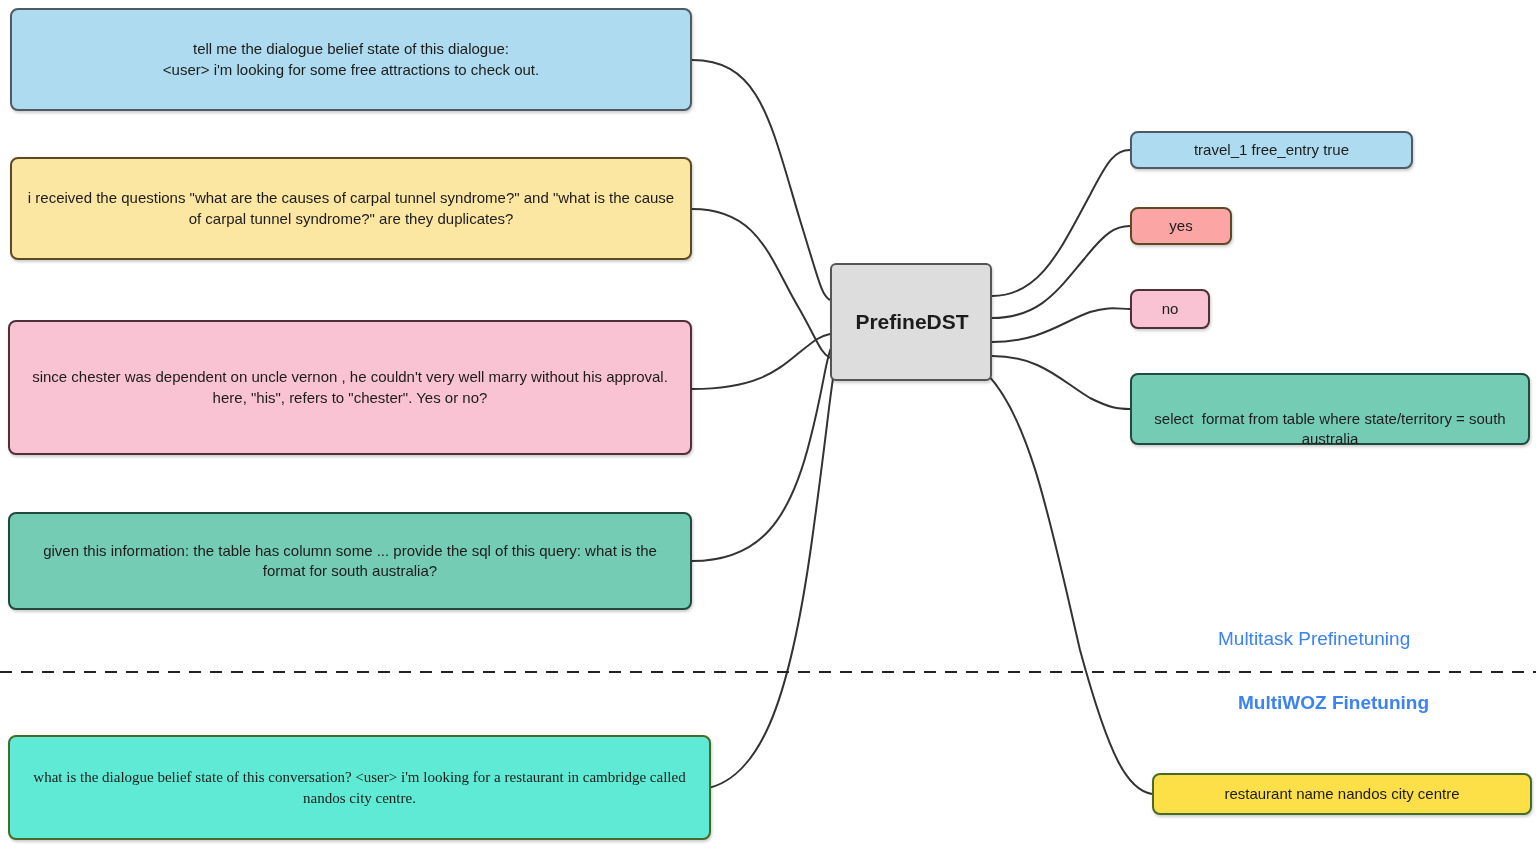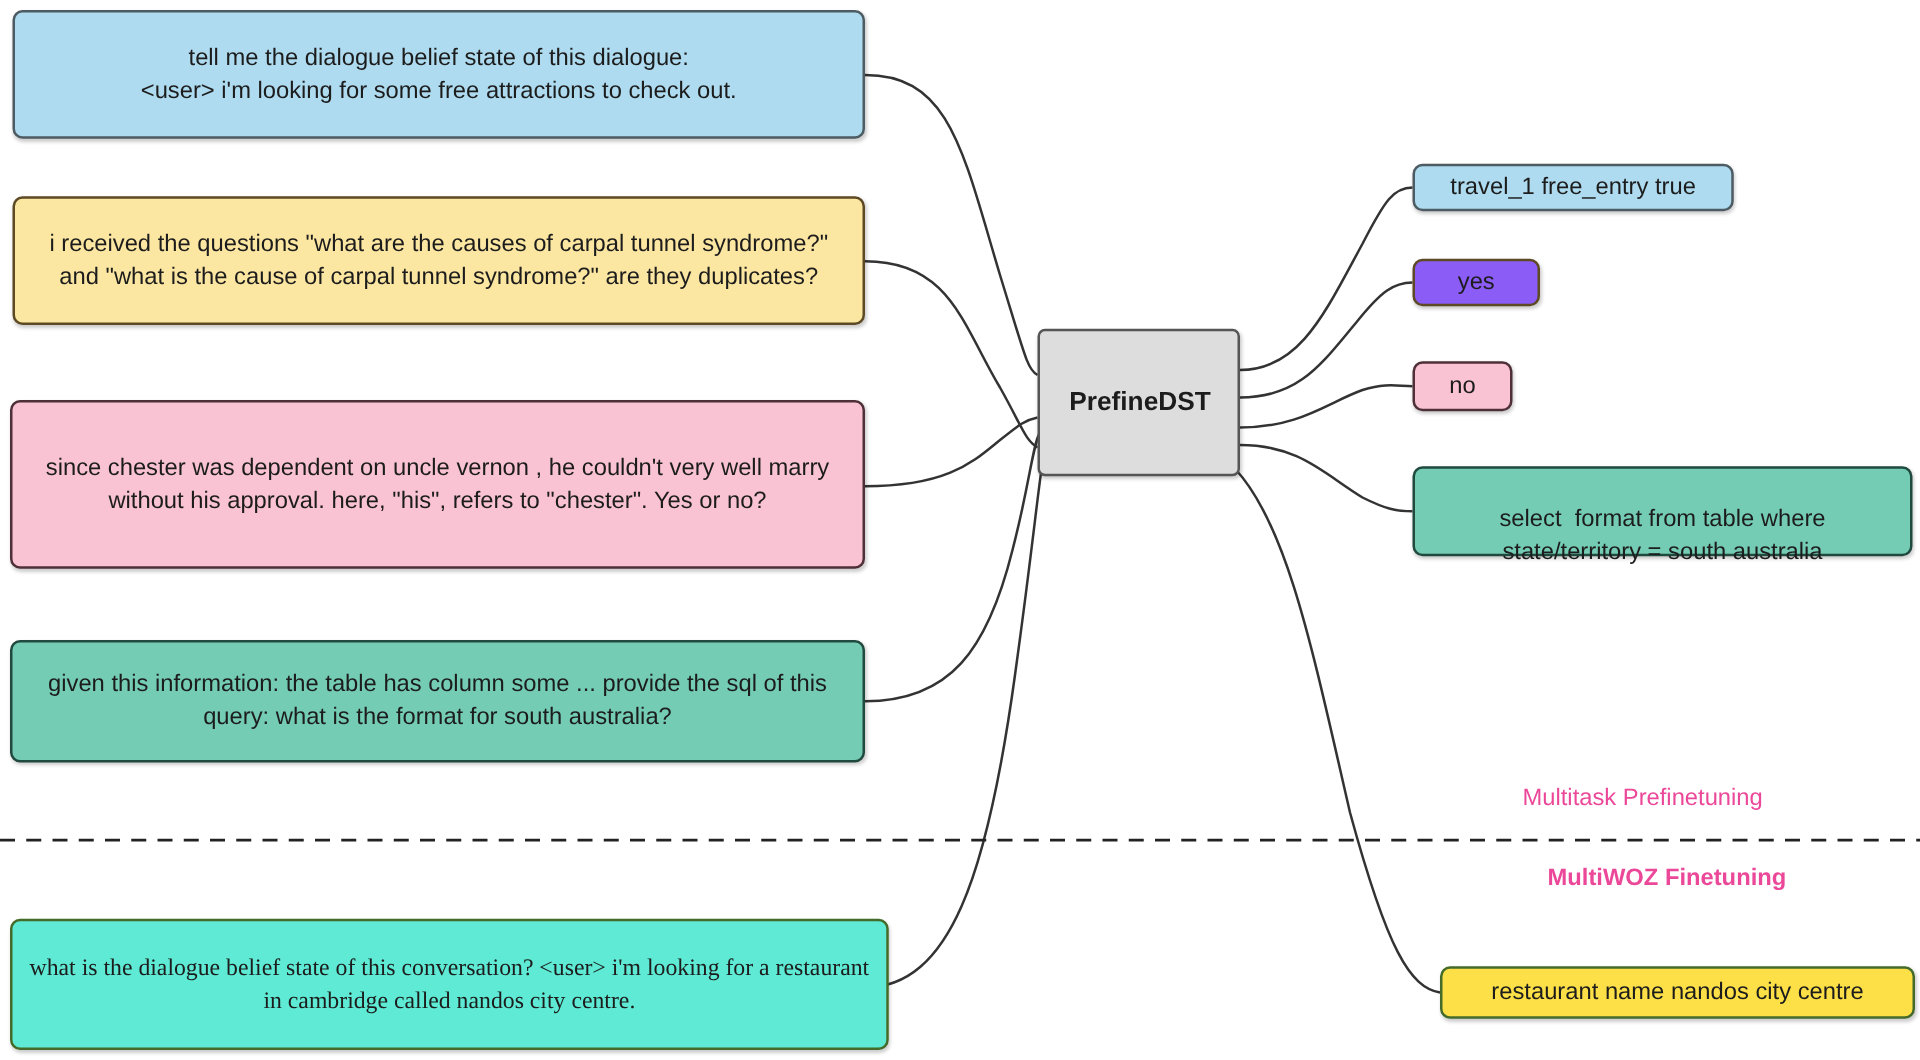--- a/index.html
+++ b/index.html
@@ -41,32 +41,32 @@
     border-width: 2.5px;
     border-style: solid;
     display: flex;
     align-items: center;
     justify-content: center;
     text-align: center;
     line-height: 1.35;
     padding: 6px 12px;
     box-shadow: 1px 2px 3px rgba(0,0,0,0.20);
     color: #1c1c1c;
-    font-size: 19px;
+    font-size: 15px;
   }
   .node-center {
     font-weight: bold;
     font-size: 21px;
     border-radius: 6px;
     padding-left: 14px;
   }
   .divider-label {
     position: absolute;
     font-size: 19px;
-    color: #ec4899;
+    color: #3b82f6;
     white-space: nowrap;
   }
 </style>
 </head>
 <body>
 
 <div id="canvas">
 
   <svg id="edges" viewBox="0 0 1536 848">
     <g id="edge-group">
@@ -94,24 +94,24 @@
       </div>
       <div class="node node-input" style="left: 8px; top: 320px; width: 684px; height: 135px; background: rgb(249, 195, 212); border-color: rgb(79, 48, 56); justify-content: center;">
         <span style="white-space: pre-wrap;">since chester was dependent on uncle vernon , he couldn't very well marry without his approval. here, "his", refers to "chester". Yes or no?</span>
       </div>
       <div class="node node-input" style="left: 8px; top: 512px; width: 684px; height: 98px; background: rgb(116, 204, 180); border-color: rgb(33, 74, 63);">
         <span style="white-space: pre-wrap;">given this information: the table has column some ... provide the sql of this query: what is the format for south australia?</span>
       </div>
       <div class="node node-input" style="left: 8px; top: 735px; width: 703px; height: 105px; background: #5eead4; border-color: rgb(69, 107, 42); font-family: Liberation Serif, serif;">
         <span style="white-space: pre-wrap;">what is the dialogue belief state of this conversation? &lt;user&gt; i'm looking for a restaurant in cambridge called nandos city centre.</span>
       </div>
-      <div class="node node-output" style="left: 1130px; top: 131px; width: 257px; height: 38px; background: rgb(174, 219, 239); border-color: rgb(77, 91, 99);">
+      <div class="node node-output" style="left: 1130px; top: 131px; width: 283px; height: 38px; background: rgb(174, 219, 239); border-color: rgb(77, 91, 99);">
         <span style="white-space: pre-wrap;">travel_1 free_entry true</span>
       </div>
-      <div class="node node-output" style="left: 1130px; top: 207px; width: 102px; height: 38px; background: #8b5cf6; border-color: rgb(93, 74, 36);">
+      <div class="node node-output" style="left: 1130px; top: 207px; width: 102px; height: 38px; background: #fca5a5; border-color: rgb(93, 74, 36);">
         <span style="white-space: pre-wrap;">yes</span>
       </div>
       <div class="node node-output" style="left: 1130px; top: 289px; width: 80px; height: 40px; background: rgb(249, 195, 212); border-color: rgb(79, 48, 56); justify-content: center;">
         <span style="white-space: pre-wrap;">no</span>
       </div>
       <div class="node node-output" style="left: 1130px; top: 373px; width: 400px; height: 72px; background: rgb(116, 204, 180); border-color: rgb(33, 74, 63);">
         <span style="white-space: pre-wrap; margin-top: 40px;">select  format from table where state/territory = south australia</span>
       </div>
       <div class="node node-output" style="left: 1152px; top: 773px; width: 380px; height: 42px; background: #fde047; border-color: rgb(69, 107, 42);">
         <span style="white-space: pre-wrap;">restaurant name nandos city centre</span>

